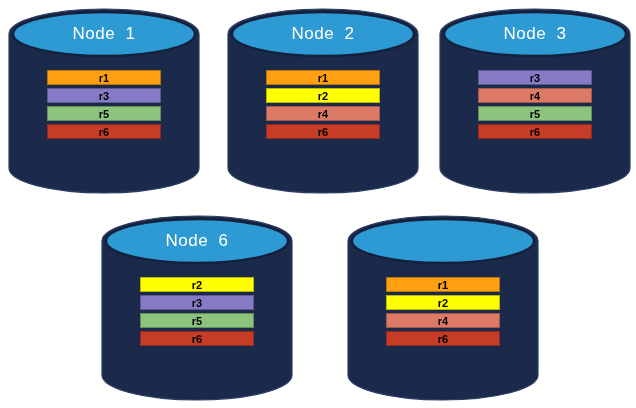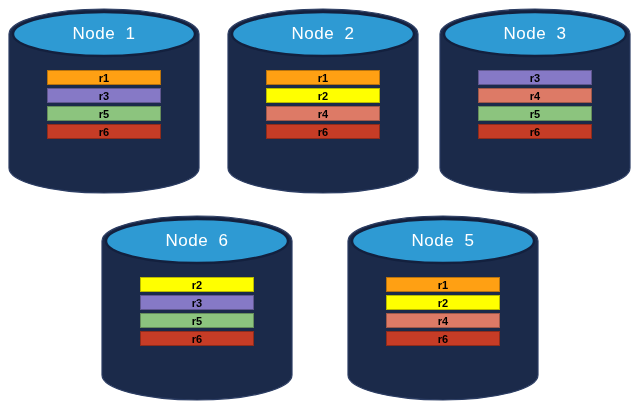--- a/index.html
+++ b/index.html
@@ -127,21 +127,20 @@
         <div class="bar" style="background: rgb(140, 196, 126);"><span style="color: rgb(0, 0, 0);">r5</span></div>
         <div class="bar" style="background: rgb(198, 60, 38);"><span style="color: rgb(0, 0, 0);">r6</span></div>
       </div>
     </div>
 
     <div class="node" style="left: 347px; top: 215px;">
       <svg class="cyl" viewBox="0 0 192 186" aria-hidden="true">
         <path class="body" d="M1,26 A95,25 0 0 1 191,26 L191,160 A95,25 0 0 1 1,160 Z" fill="#1B2A4A" stroke="#2C3D63" stroke-width="1.2"></path>
         <ellipse class="cap" cx="96" cy="26" rx="91" ry="22" fill="#2E9AD3" stroke="#13203E" stroke-width="2.4"></ellipse>
       </svg>
-      <div class="title" style="color: rgb(255, 255, 255);">Node  5</div>
       <div class="bars">
         <div class="bar" style="background: rgb(255, 160, 19);"><span style="color: rgb(0, 0, 0);">r1</span></div>
         <div class="bar" style="background: rgb(255, 255, 0);"><span style="color: rgb(0, 0, 0);">r2</span></div>
         <div class="bar" style="background: rgb(221, 122, 102);"><span style="color: rgb(0, 0, 0);">r4</span></div>
         <div class="bar" style="background: rgb(198, 60, 38);"><span style="color: rgb(0, 0, 0);">r6</span></div>
       </div>
     </div>
   </div>
 
 </body></html>

